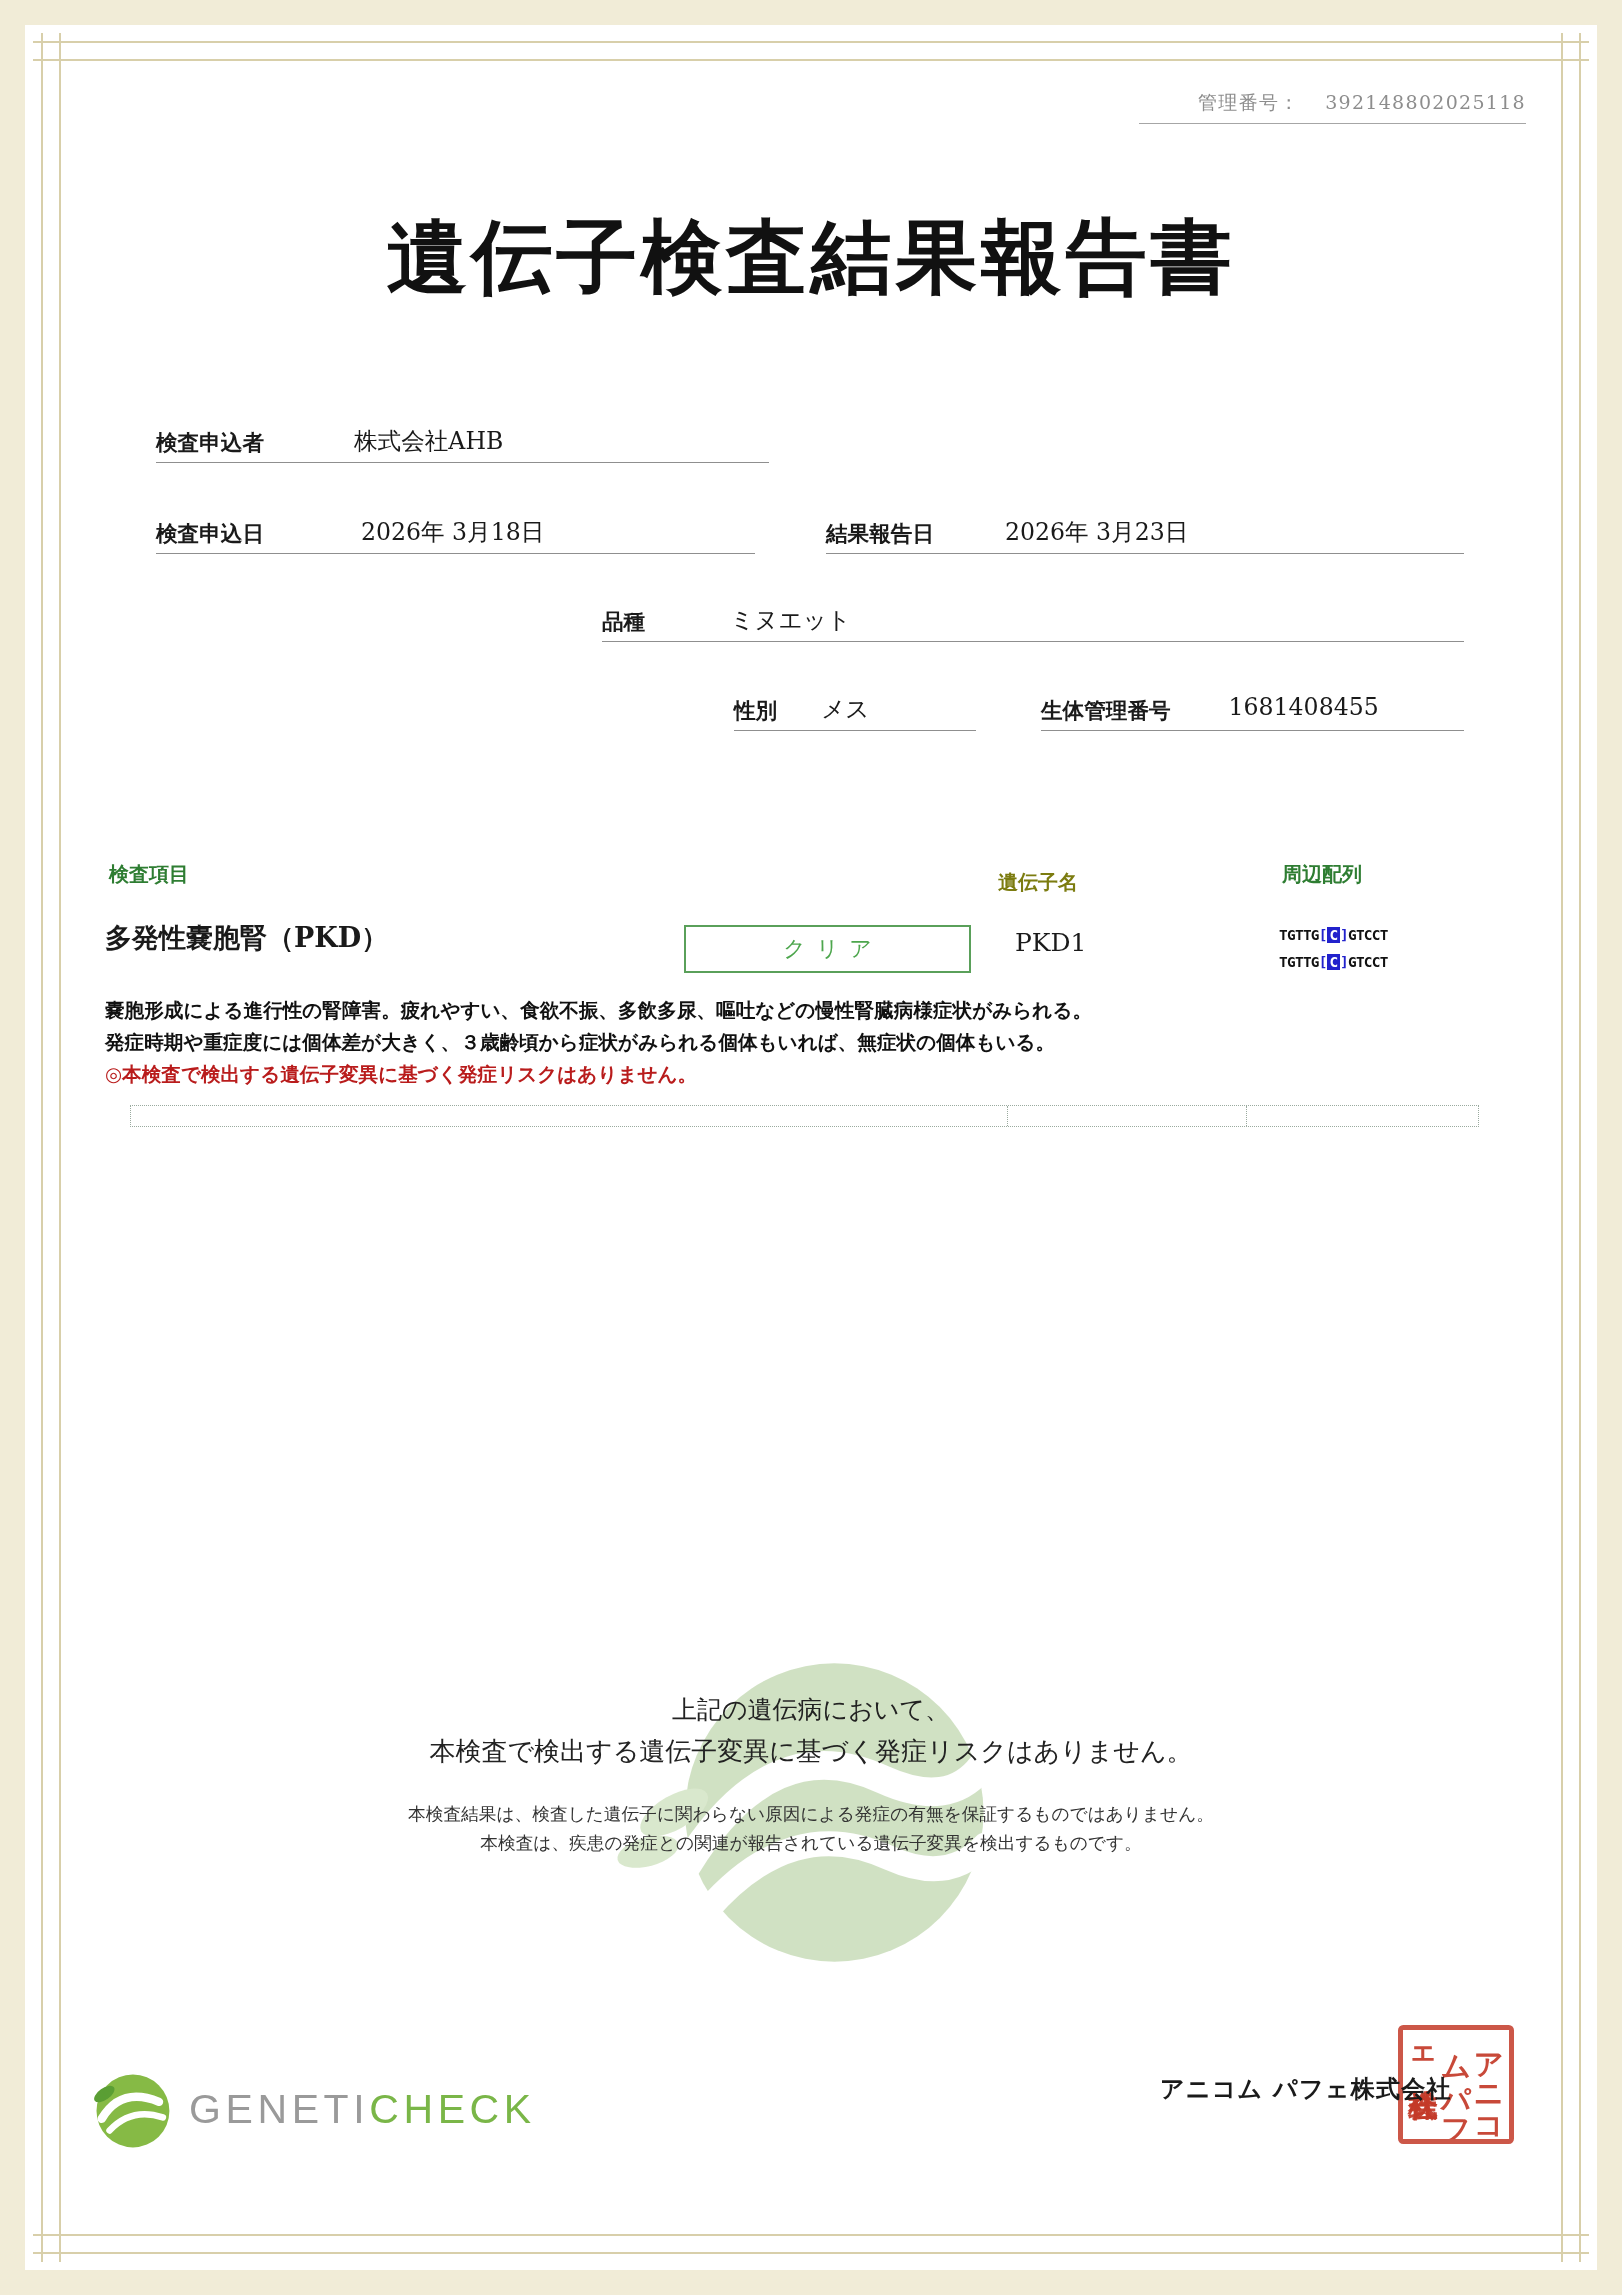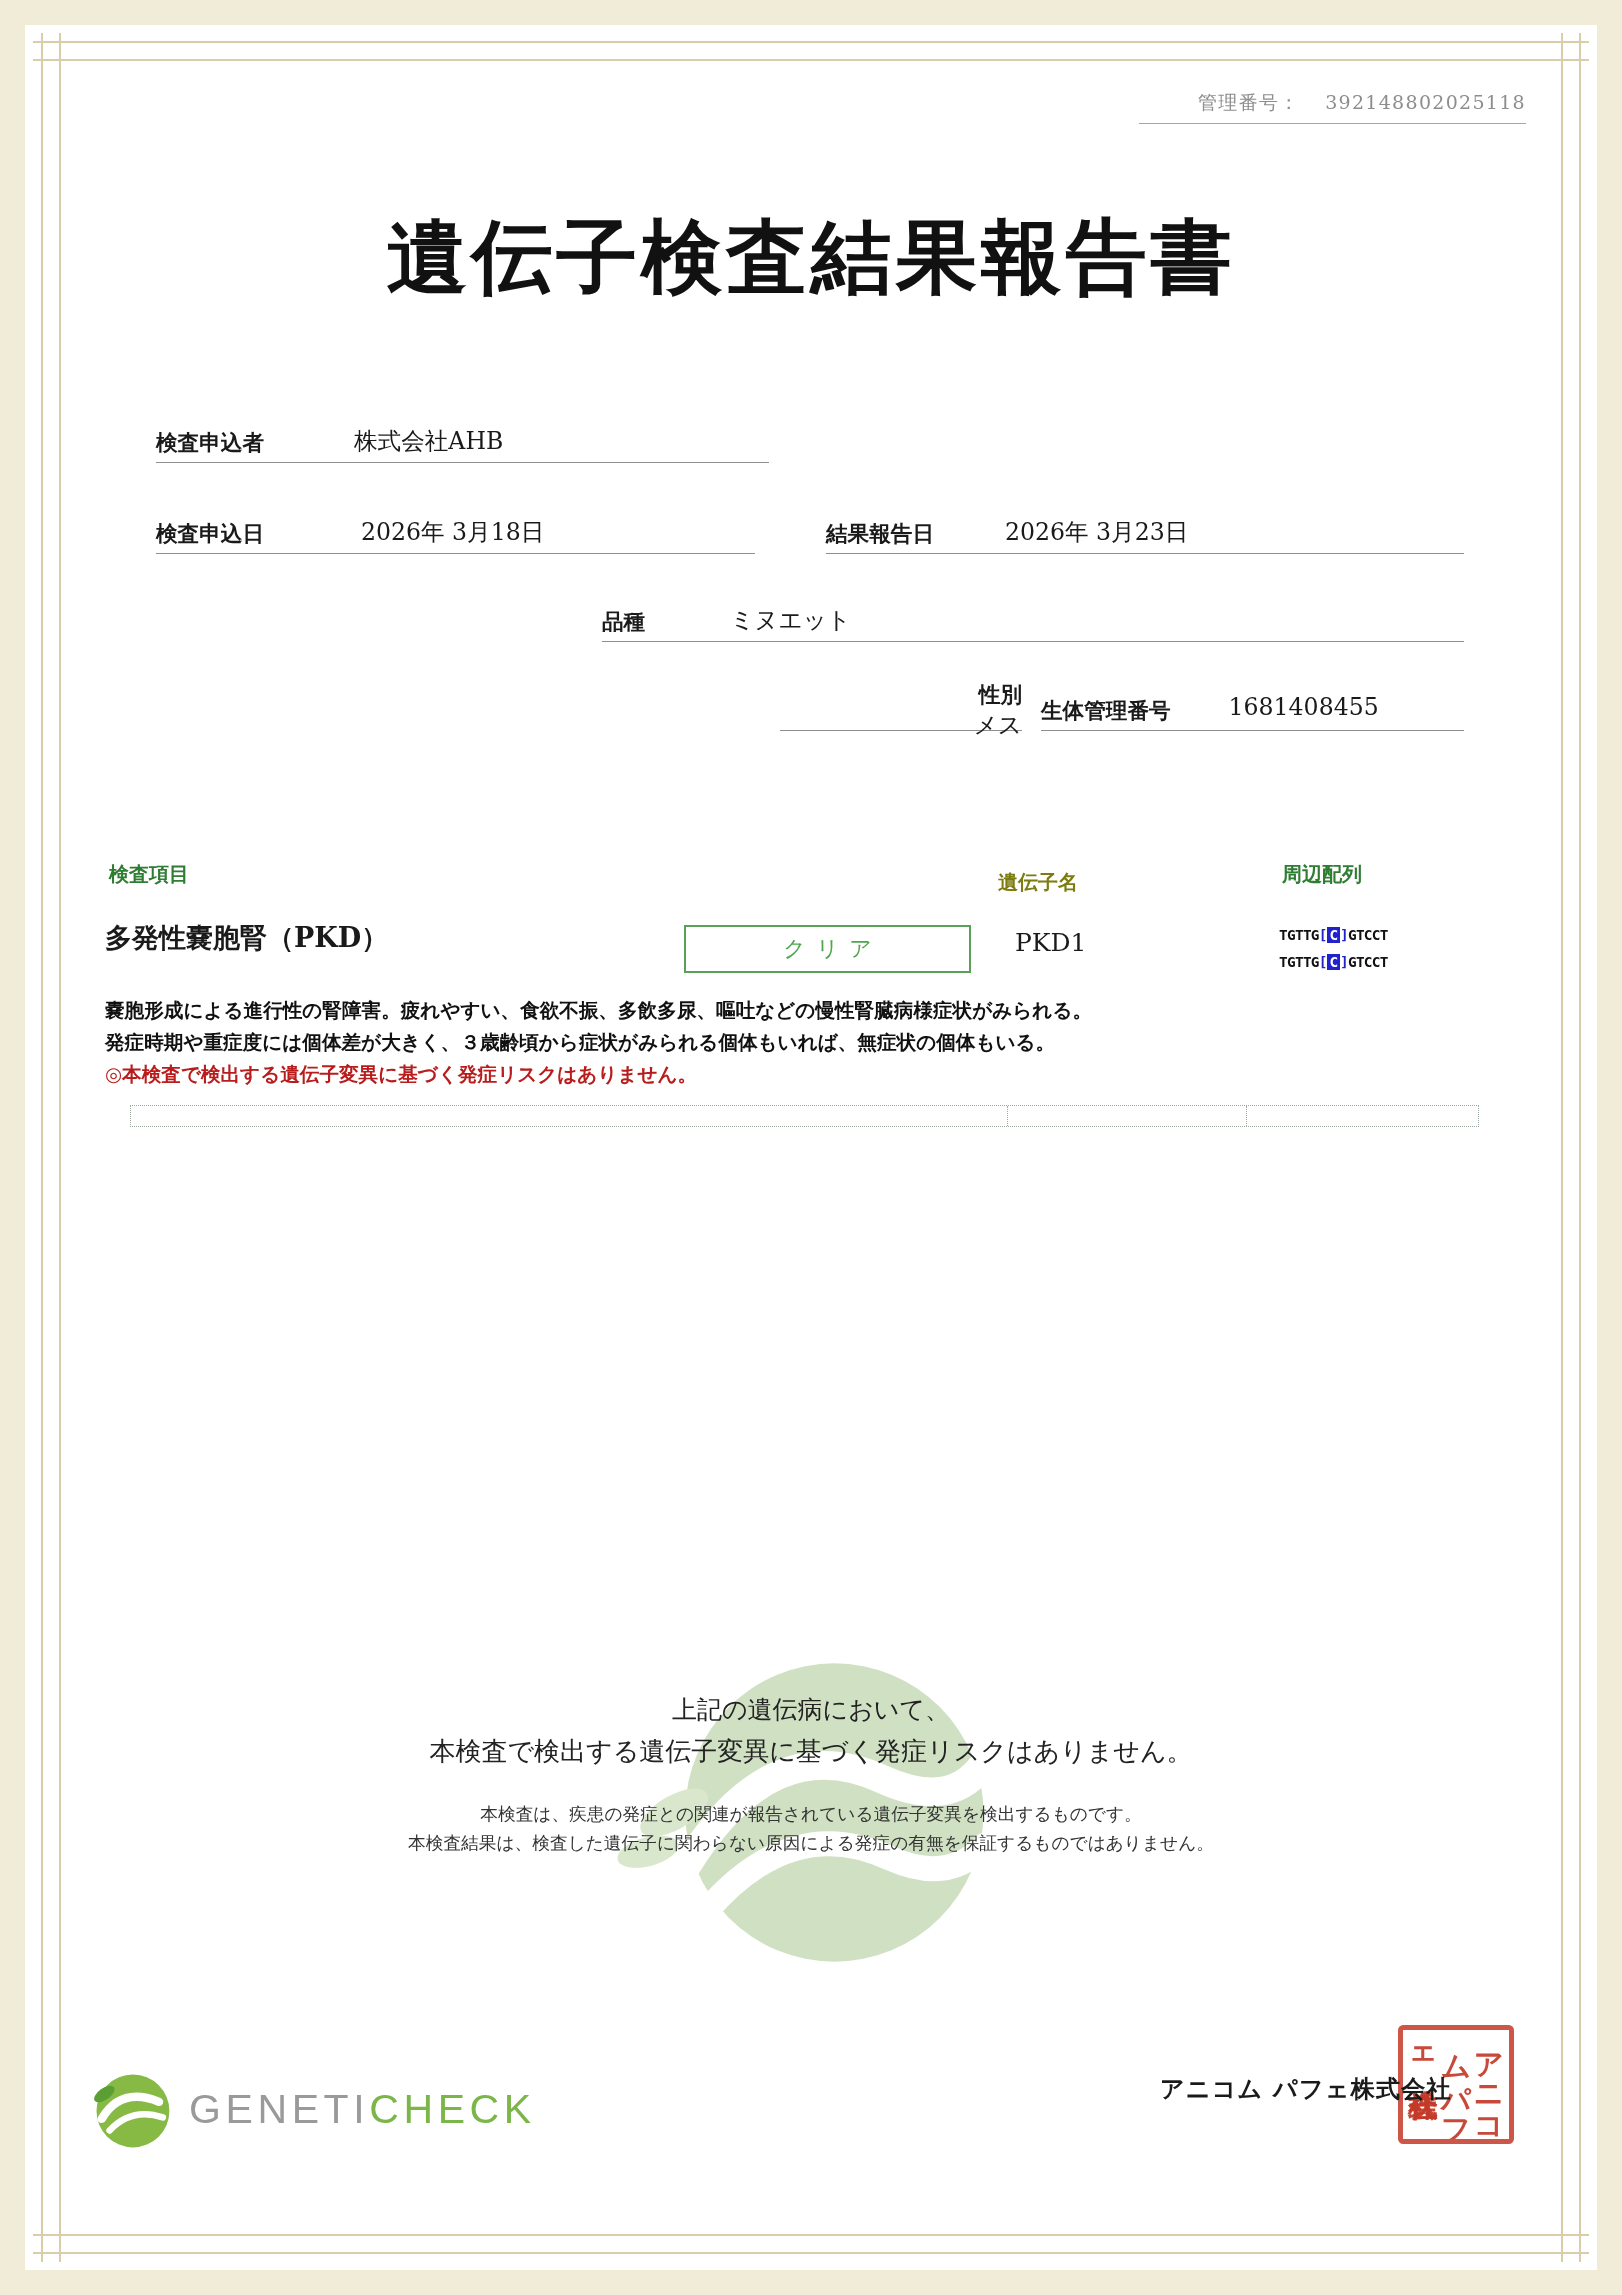--- a/index.html
+++ b/index.html
@@ -54,21 +54,21 @@
   .f-apply{left:156px;top:503px;width:599px;}
   .f-apply .fvalue{margin-left:97px;}
   .f-report{left:826px;top:503px;width:638px;}
   .f-report .fvalue{margin-left:71px;}
   .f-species{left:156px;top:591px;width:381px;}
   .f-species .fvalue{margin-left:62px;}
   .f-breed{left:602px;top:591px;width:862px;}
   .f-breed .fvalue{margin-left:85px;}
   .f-birth{left:156px;top:680px;width:613px;}
   .f-birth .fvalue{margin-left:128px;}
-  .f-sex{left:780px;top:680px;width:242px;flex-direction:column;}
+  .f-sex{left:734px;top:680px;width:242px;}
   .f-sex .fvalue{margin-left:44px;}
   .f-animalid{left:1041px;top:680px;width:423px;}
   .f-animalid .fvalue{margin-left:58px;margin-bottom:3.9px;}
 
   
   .col-header{position:absolute;font-size:20px;font-weight:600;white-space:nowrap;}
   .h-item{left:109px;top:861px;color:#2e7d32;}
   .h-gene{left:998px;top:869px;color:#7c7c10;}
   .h-seq{left:1282px;top:861px;color:#2e7d32;}
 
@@ -217,22 +217,22 @@
       <path d="M200,450 Q330,300 480,370 Q570,410 625,350" stroke="#ffffff" stroke-width="38" fill="none" stroke-linecap="round"></path>
       <ellipse cx="150" cy="300" rx="58" ry="26" fill="#b5d29c" transform="rotate(-30 150 300)"></ellipse>
       <ellipse cx="110" cy="360" rx="48" ry="22" fill="#b5d29c" transform="rotate(-15 110 360)"></ellipse>
     </g>
   </svg>
 
   <div class="summary">
     <div class="sum-line1">上記の遺伝病において、</div>
     <div class="sum-line2">本検査で検出する遺伝子変異に基づく発症リスクはありません。</div>
     <div class="sum-notes">
+      <div class="sum-note">本検査結果は、検査した遺伝子に関わらない原因による発症の有無を保証するものではありません。</div>
       <div class="sum-note">本検査は、疾患の発症との関連が報告されている遺伝子変異を検出するものです。</div>
-      <div class="sum-note">本検査結果は、検査した遺伝子に関わらない原因による発症の有無を保証するものではありません。</div>
     </div>
   </div>
 
   <div class="brand">
     <svg class="brand-icon" viewBox="0 0 126 126">
       <circle cx="66" cy="66" r="56" fill="#86ba45"></circle>
       <path d="M18,78 Q48,28 106,52" stroke="#ffffff" stroke-width="13" fill="none" stroke-linecap="round"></path>
       <path d="M30,96 Q64,60 112,76" stroke="#ffffff" stroke-width="10" fill="none" stroke-linecap="round"></path>
       <ellipse cx="22" cy="40" rx="18" ry="9" fill="#5a9e34" transform="rotate(-35 22 40)"></ellipse>
     </svg>

